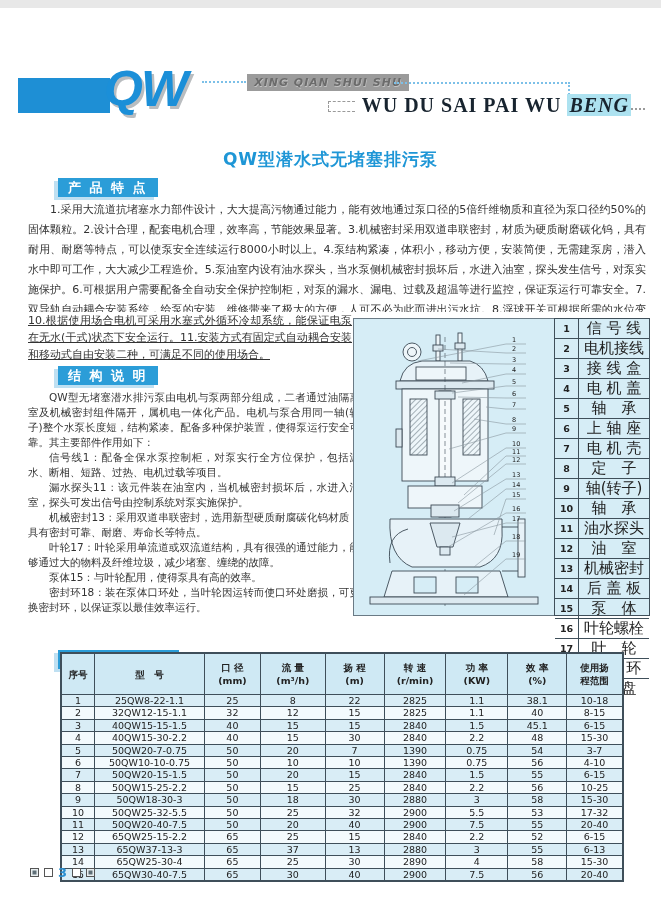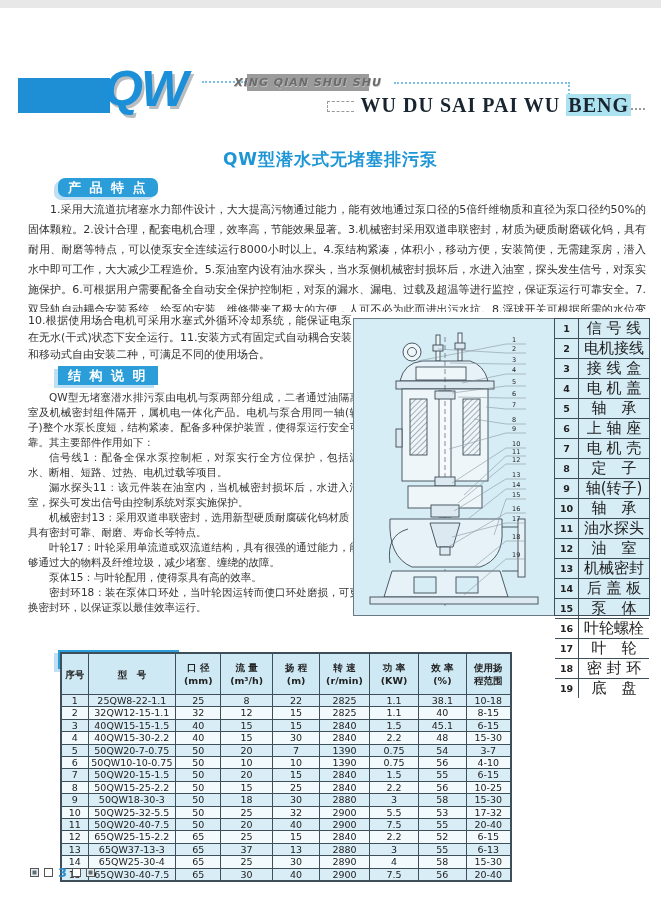--- a/index.html
+++ b/index.html
@@ -11,51 +11,51 @@
   
   .logo-rect{position:absolute;left:18px;top:70px;width:92px;height:35px;background:#1e8fd5;}
   .logo-text{
     position:absolute;left:104px;top:52px;font-size:50px;font-weight:900;font-style:italic;
     color:#1b8fd8;letter-spacing:-2px;text-shadow:2.5px 2.5px 0 #b9bdc0;
     font-family:"Liberation Sans",sans-serif;
   }
   .dot-line{position:absolute;border-top:2px dotted #7cc0e8;height:0;}
   .dot-line-v{position:absolute;border-left:2px dotted #7cc0e8;width:0;}
   .banner{
-    position:absolute;left:247px;top:66px;width:122px;height:17px;background:#9b9b9b;
+    position:absolute;left:247px;top:66px;width:162px;height:17px;background:#9b9b9b;
     display:flex;align-items:center;justify-content:center;
     font-size:11px;font-weight:bold;font-style:italic;color:#6b6b6b;
     text-shadow:0.5px 0.5px 0 #c4c4c4;letter-spacing:1px;white-space:nowrap;
   }
   .slogan{
     position:absolute;right:16px;top:86px;font-family:"Liberation Serif",serif;
     font-weight:bold;font-size:20px;color:#18242f;letter-spacing:1px;white-space:nowrap;
   }
   .slogan .bracket{display:inline-block;width:26px;height:9px;border:1px dashed #9a9a9a;border-right:none;margin-right:7px;}
-  .slogan .hl{background:#ade2f0;padding:0 2px;}
+  .slogan .hl{background:#ade2f0;padding:0 2px;font-style:italic;}
   .slogan .trail{display:inline-block;width:14px;border-bottom:2px dotted #9a9a9a;vertical-align:2px;}
   
   .page-title{
     position:absolute;left:0;top:140px;width:100%;text-align:center;
     font-size:17px;font-weight:bold;color:#1e96d6;letter-spacing:1px;
   }
   
   .sec-box{
     position:absolute;height:19px;background:#2b9dd8;color:#ffffff;font-weight:bold;
     font-size:13px;display:flex;align-items:center;justify-content:center;
     letter-spacing:2px;box-shadow:-4px 3px 0 0 #bfe0f2;white-space:nowrap;padding:0 10px;
   }
   
   .features-full{
     position:absolute;left:28px;top:192px;width:618px;height:112px;overflow:hidden;
     font-size:11px;line-height:20px;text-align:justify;text-indent:2em;color:#333;
   }
   .features-narrow{
     position:absolute;left:28px;top:304px;width:324px;height:56px;overflow:hidden;
-    font-size:11px;line-height:17px;text-align:justify;color:#333;
+    font-size:11px;line-height:17px;text-align:justify;color:#333;text-decoration:underline;
   }
   .structure-body{
     position:absolute;left:28px;top:382px;width:332px;height:236px;overflow:hidden;
     font-size:10.5px;line-height:15px;text-align:justify;color:#333;
   }
   .structure-body p{margin:0;text-indent:2em;}
   
   .diagram-panel{
     position:absolute;left:353px;top:310px;width:202px;height:298px;
     background:#d6edf6;border:1px solid #6a7a85;box-sizing:border-box;
@@ -66,21 +66,21 @@
     display:grid;grid-template-rows:repeat(19,1fr);
   }
   .part-row{display:grid;grid-template-columns:24px 1fr;border-bottom:1px solid #3f4f5a;}
   .part-row:last-child{border-bottom:none;}
   .part-no{border-right:1px solid #3f4f5a;display:flex;align-items:center;justify-content:center;
     font-size:9.5px;font-weight:bold;color:#222;}
   .part-name{display:flex;align-items:center;justify-content:center;font-size:15px;color:#222;
     white-space:nowrap;overflow:hidden;}
   
   .perf-table{
-    position:absolute;left:60px;top:644px;width:452px;border-collapse:collapse;table-layout:fixed;
+    position:absolute;left:60px;top:644px;width:564px;border-collapse:collapse;table-layout:fixed;
     font-size:9.5px;color:#222;
   }
   .perf-table th,.perf-table td{border:1px solid #3f4f5a;text-align:center;padding:0 1px;line-height:11.4px;height:11.4px;overflow:hidden;white-space:nowrap;}
   .perf-table th{background:#cfe9f4;height:40px;font-weight:bold;line-height:13px;}
   .perf-table tr:nth-child(odd) td{background:#d9edf6;}
   .perf-table tr:nth-child(even) td{background:#f3fafd;}
   .perf-table{border:2px solid #3f4f5a;}
   .h-sub{display:block;font-weight:bold;}
   
   .footer{position:absolute;left:30px;top:860px;display:flex;align-items:center;gap:5px;}
@@ -99,21 +99,21 @@
   <div class="dot-line" style="left:202px;top:73px;width:44px;"></div>
   <div class="banner">XING QIAN SHUI SHU</div>
   <div class="dot-line" style="left:394px;top:74px;width:176px;"></div>
   <div class="dot-line-v" style="left:568px;top:74px;height:13px;"></div>
   <div class="slogan">
     <span class="bracket"></span><span>WU DU SAI PAI WU </span><span class="hl">BENG</span><span class="trail"></span>
   </div>
 
   <div class="page-title">QW型潜水式无堵塞排污泵</div>
 
-  <div class="sec-box" style="left:58px;top:170px;border-radius:7px;">产 品 特 点</div>
+  <div class="sec-box" style="left:58px;top:170px;">产 品 特 点</div>
   <div class="features-full">1.采用大流道抗堵塞水力部件设计，大大提高污物通过能力，能有效地通过泵口径的5倍纤维物质和直径为泵口径约50%的固体颗粒。2.设计合理，配套电机合理，效率高，节能效果显著。3.机械密封采用双道串联密封，材质为硬质耐磨碳化钨，具有耐用、耐磨等特点，可以使泵安全连续运行8000小时以上。4.泵结构紧凑，体积小，移动方便，安装简便，无需建泵房，潜入水中即可工作，大大减少工程造价。5.泵油室内设有油水探头，当水泵侧机械密封损坏后，水进入油室，探头发生信号，对泵实施保护。6.可根据用户需要配备全自动安全保护控制柜，对泵的漏水、漏电、过载及超温等进行监控，保证泵运行可靠安全。7.双导轨自动耦合安装系统，给泵的安装、维修带来了极大的方便，人可不必为此而进出污水坑。8.浮球开关可根据所需的水位变化，自动控制泵的停启，无需专人看管。9.在使用扬程范围内保证电机运行不过载。</div>
   <div class="features-narrow">10.根据使用场合电机可采用水塞式外循环冷却系统，能保证电泵在无水(干式)状态下安全运行。11.安装方式有固定式自动耦合安装和移动式自由安装二种，可满足不同的使用场合。</div>
 
   <div class="sec-box" style="left:58px;top:358px;">结 构 说 明</div>
   <div class="structure-body" id="structure-body">
       <p>QW型无堵塞潜水排污泵由电机与泵两部分组成，二者通过油隔离室及机械密封组件隔开，属机电一体化产品。电机与泵合用同一轴(转子)整个水泵长度短，结构紧凑。配备多种保护装置，使得泵运行安全可靠。其主要部件作用如下：</p>
       <p>信号线1：配备全保水泵控制柜，对泵实行全方位保护，包括漏水、断相、短路、过热、电机过载等项目。</p>
       <p>漏水探头11：该元件装在油室内，当机械密封损坏后，水进入油室，探头可发出信号由控制系统对泵实施保护。</p>
       <p>机械密封13：采用双道串联密封，选用新型硬质耐腐碳化钨材质，具有密封可靠、耐磨、寿命长等特点。</p>
       <p>叶轮17：叶轮采用单流道或双流道结构，具有很强的通过能力，能够通过大的物料及纤维垃圾，减少堵塞、缠绕的故障。</p>

